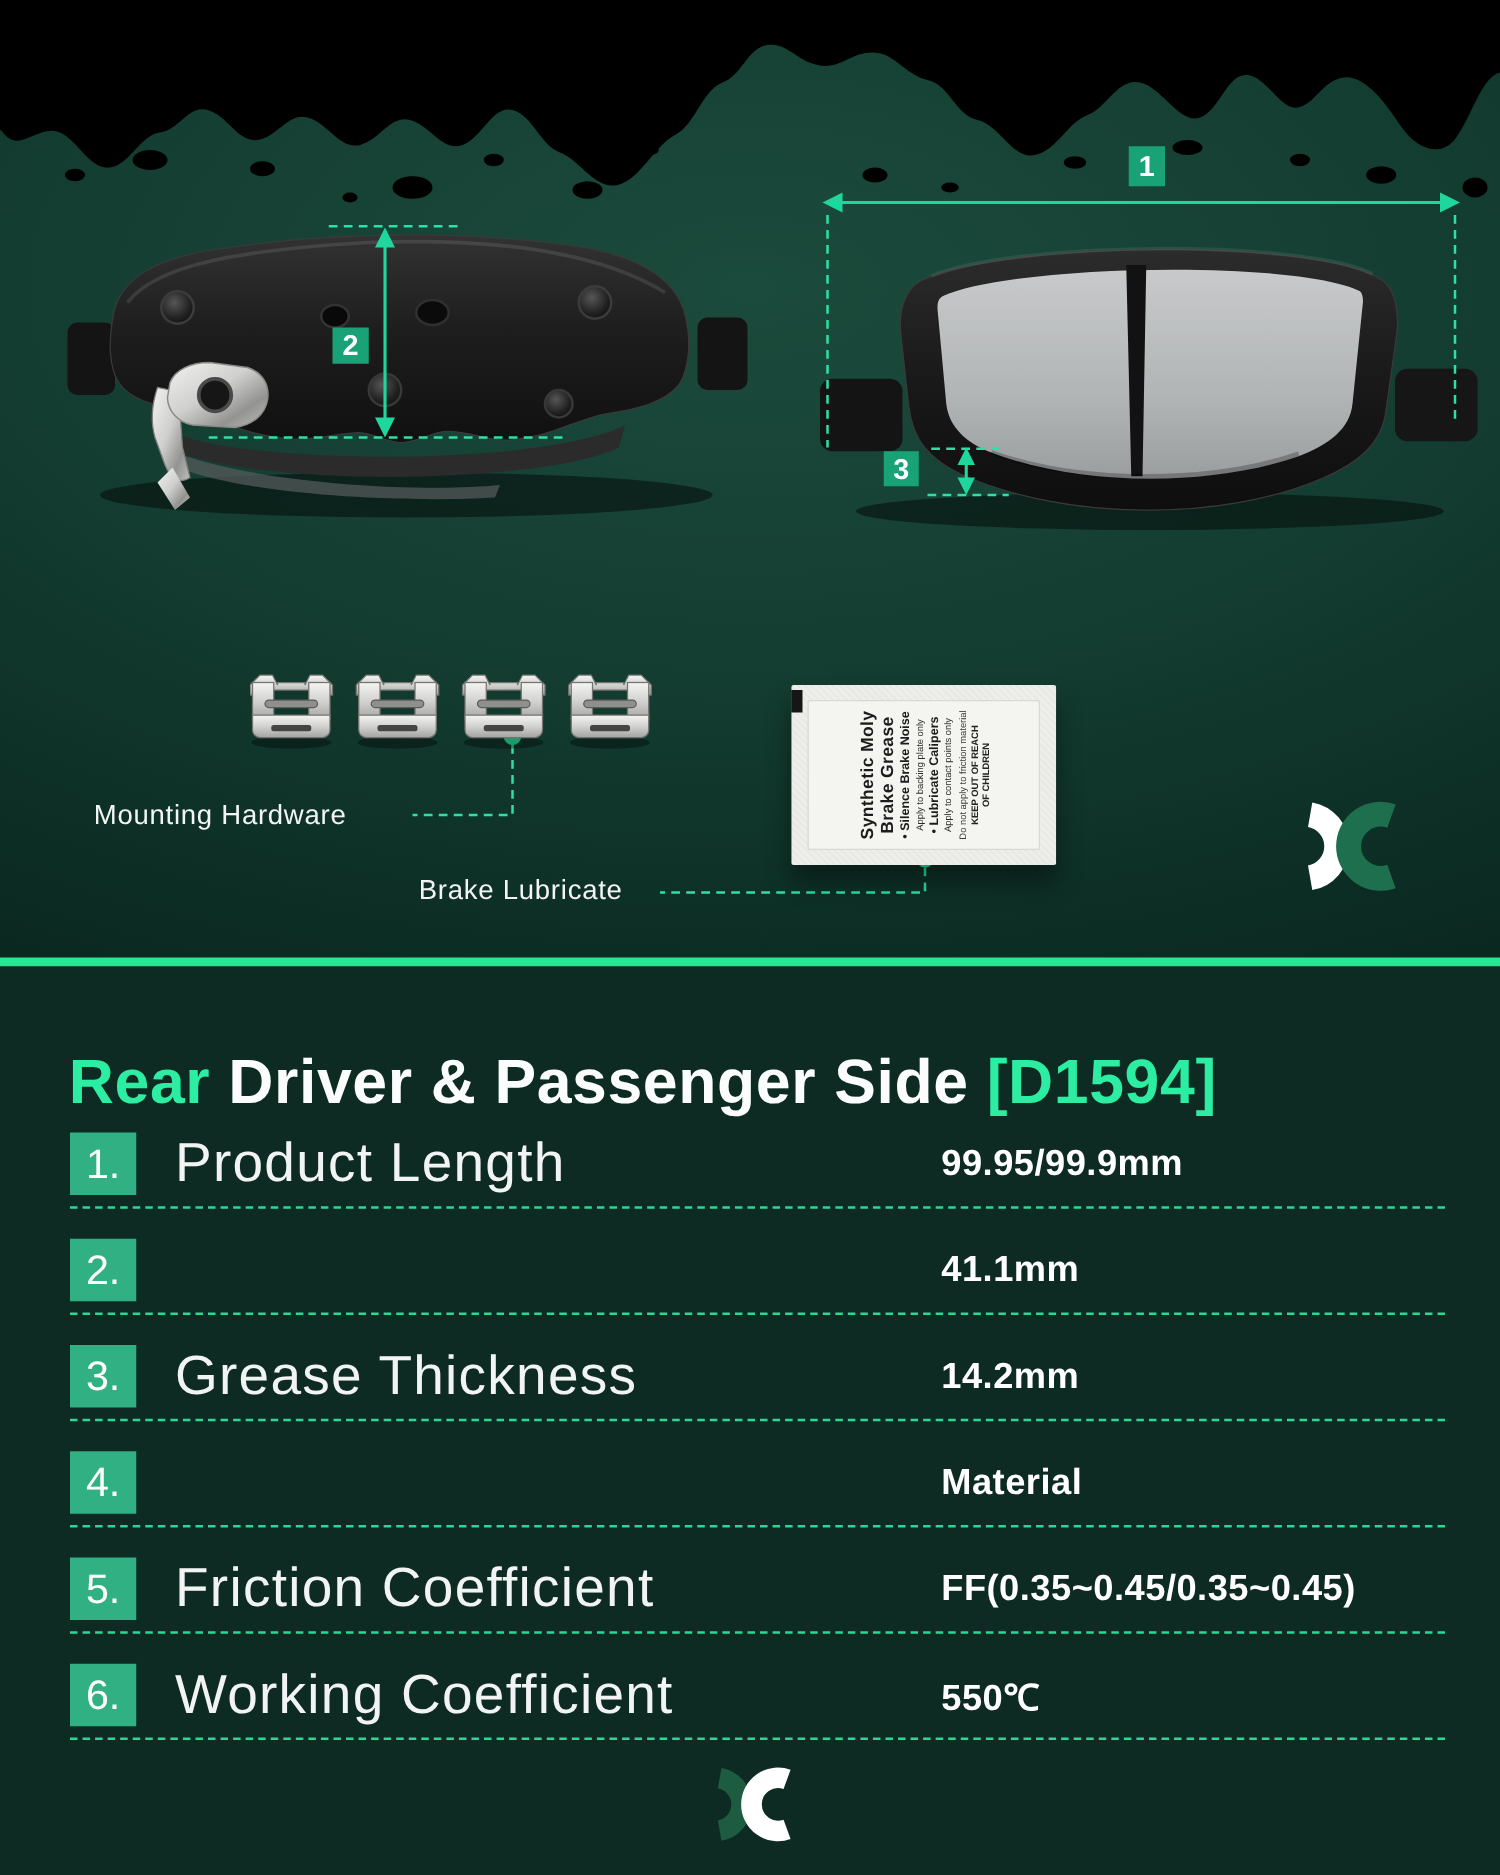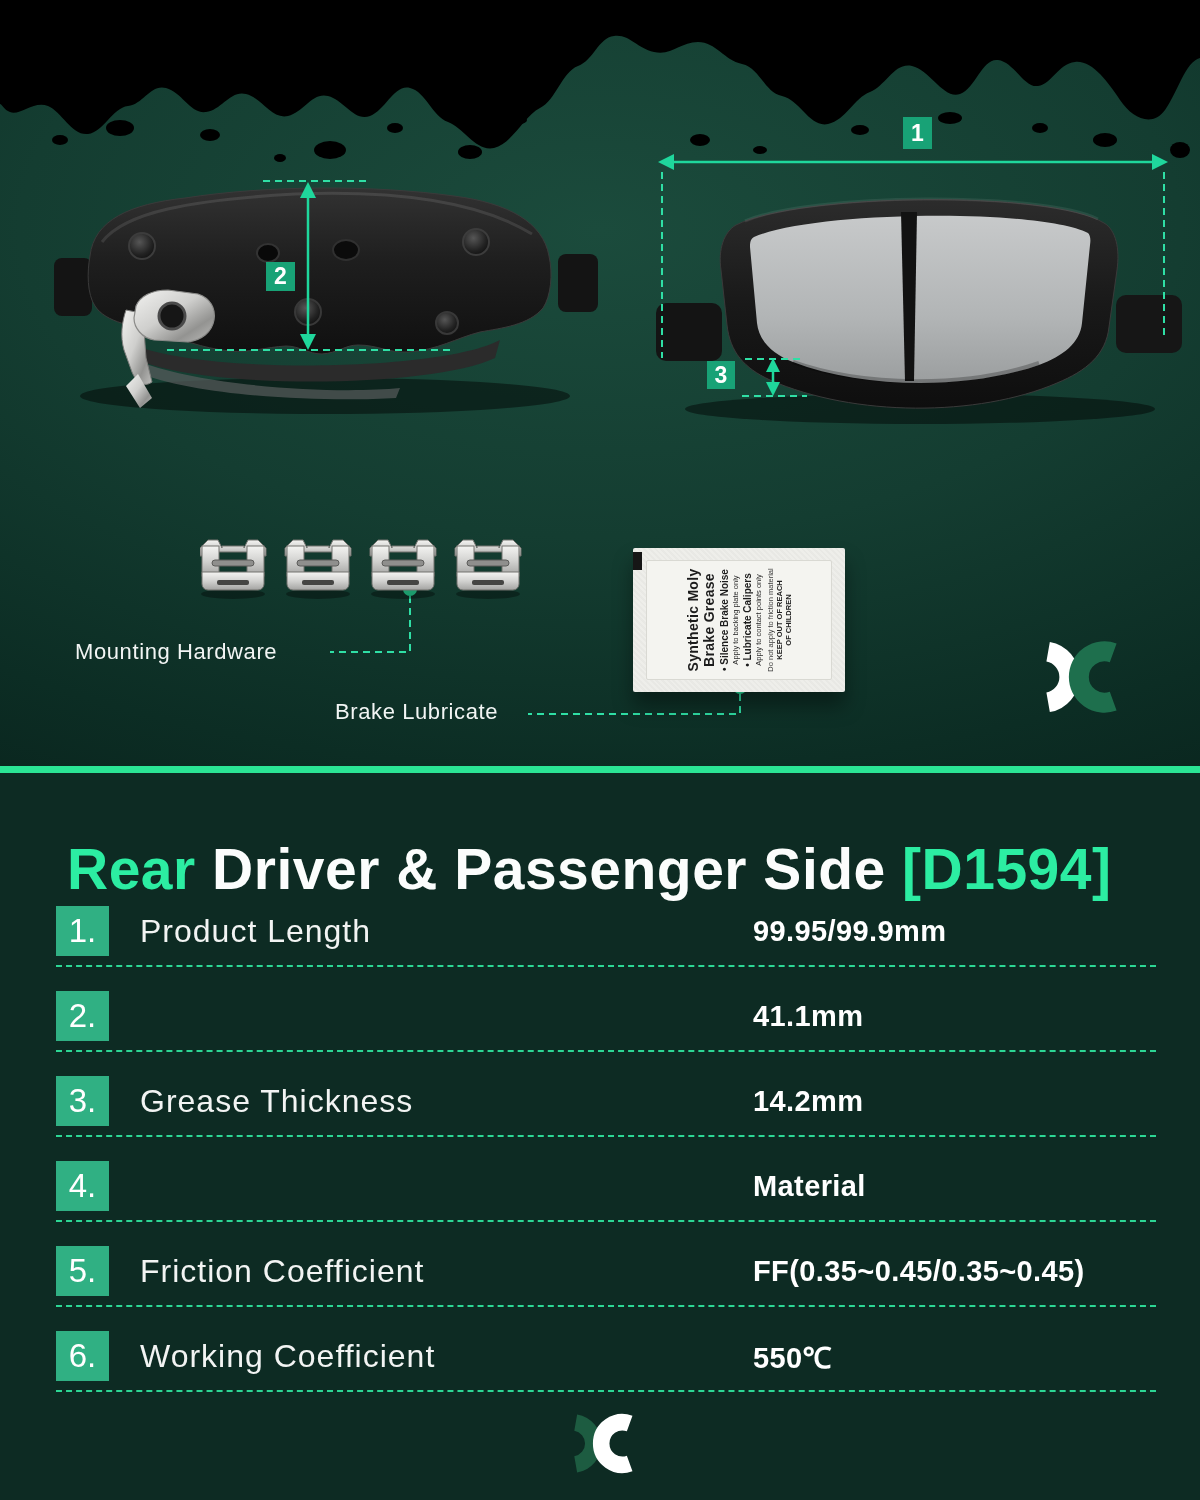--- a/index.html
+++ b/index.html
@@ -43,29 +43,29 @@
   .pt-warn{font-weight:bold;color:#222;}
 
   .logo{position:absolute;}
   .logo-mid{left:1012px;top:639px;}
   .logo-bottom{left:546px;top:1412px;}
 
   
   .divider-line{position:absolute;left:0;top:766px;width:1200px;height:7px;background:#2be595;}
 
   
-  .spec-title{position:absolute;left:55px;top:836px;font-size:57px;font-weight:bold;
-    letter-spacing:.5px;white-space:nowrap;margin-left:12px;}
+  .spec-title{position:absolute;left:55px;top:836px;font-size:50px;font-weight:bold;
+    letter-spacing:.5px;white-space:nowrap;}
   .t-green{color:#2ceda2;}
   .t-white{color:#fbfdfc;}
 
   .spec-row{position:absolute;left:56px;width:1100px;height:50px;display:flex;align-items:center;}
   .num-badge{width:53px;height:50px;background:#30b083;color:#fff;font-size:33px;font-weight:300;
     display:flex;align-items:center;justify-content:center;flex:none;}
-  .row-label{margin-left:31px;font-size:32px;font-weight:300;color:#f2f4f3;letter-spacing:1px;}
+  .row-label{margin-left:31px;font-size:44px;font-weight:300;color:#f2f4f3;letter-spacing:1px;}
   .row-value{position:absolute;left:697px;font-size:29px;font-weight:bold;color:#ffffff;letter-spacing:.4px;}
   .row-sep{position:absolute;left:56px;width:1100px;height:0;border-top:2px dashed #2cd694;}
 </style>
 </head>
 <body>
 
 <div class="page">
 
   <div class="top-section">
 

